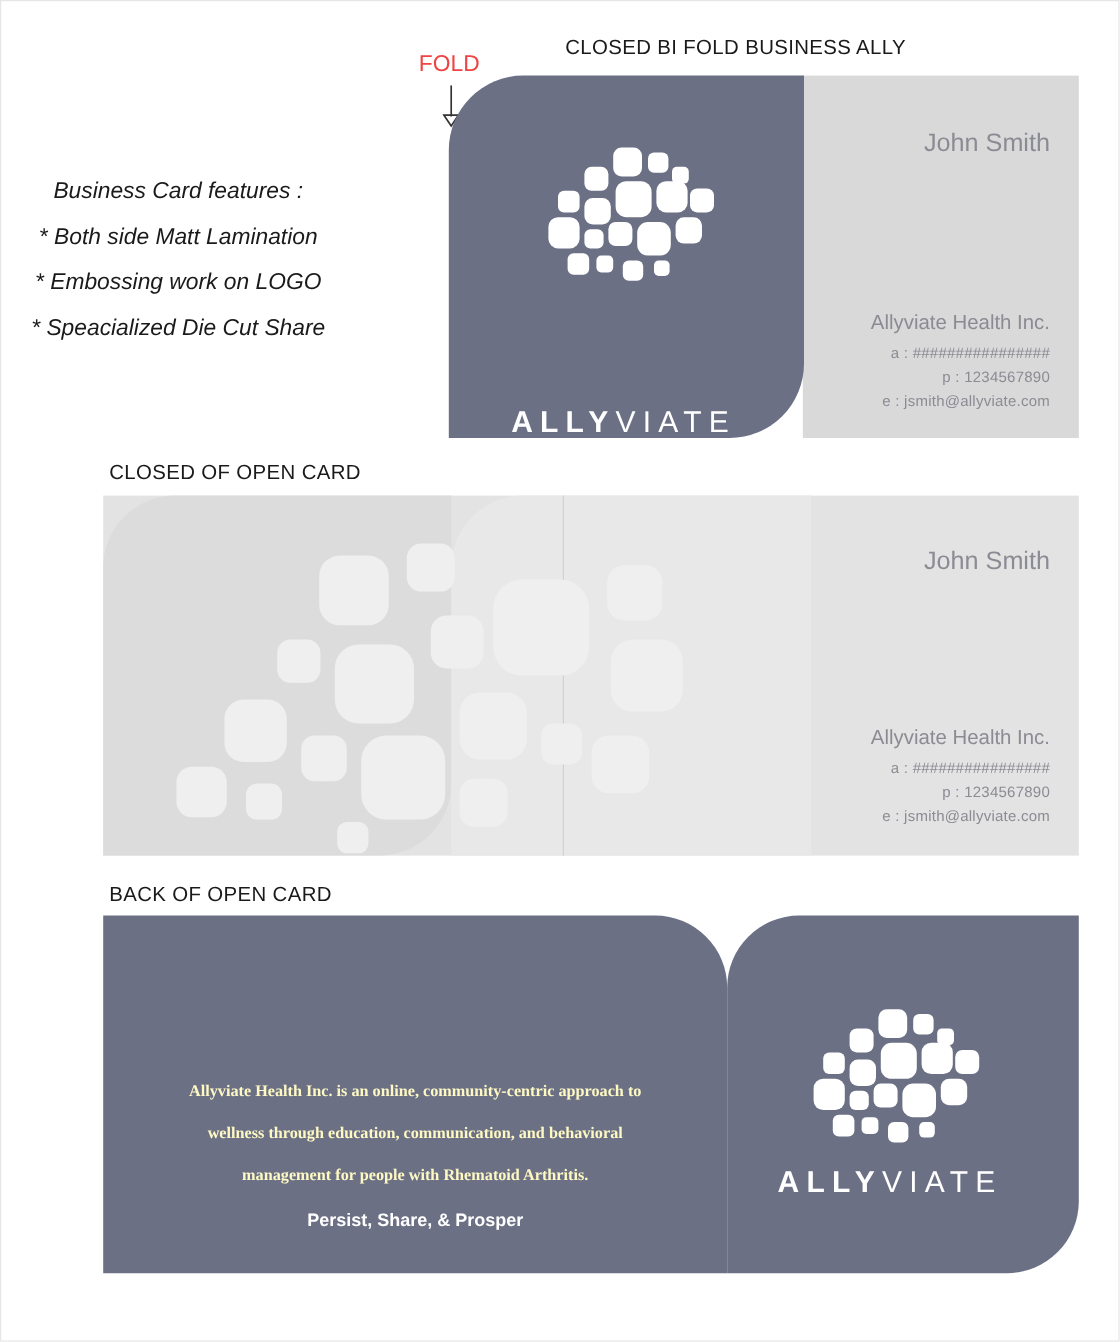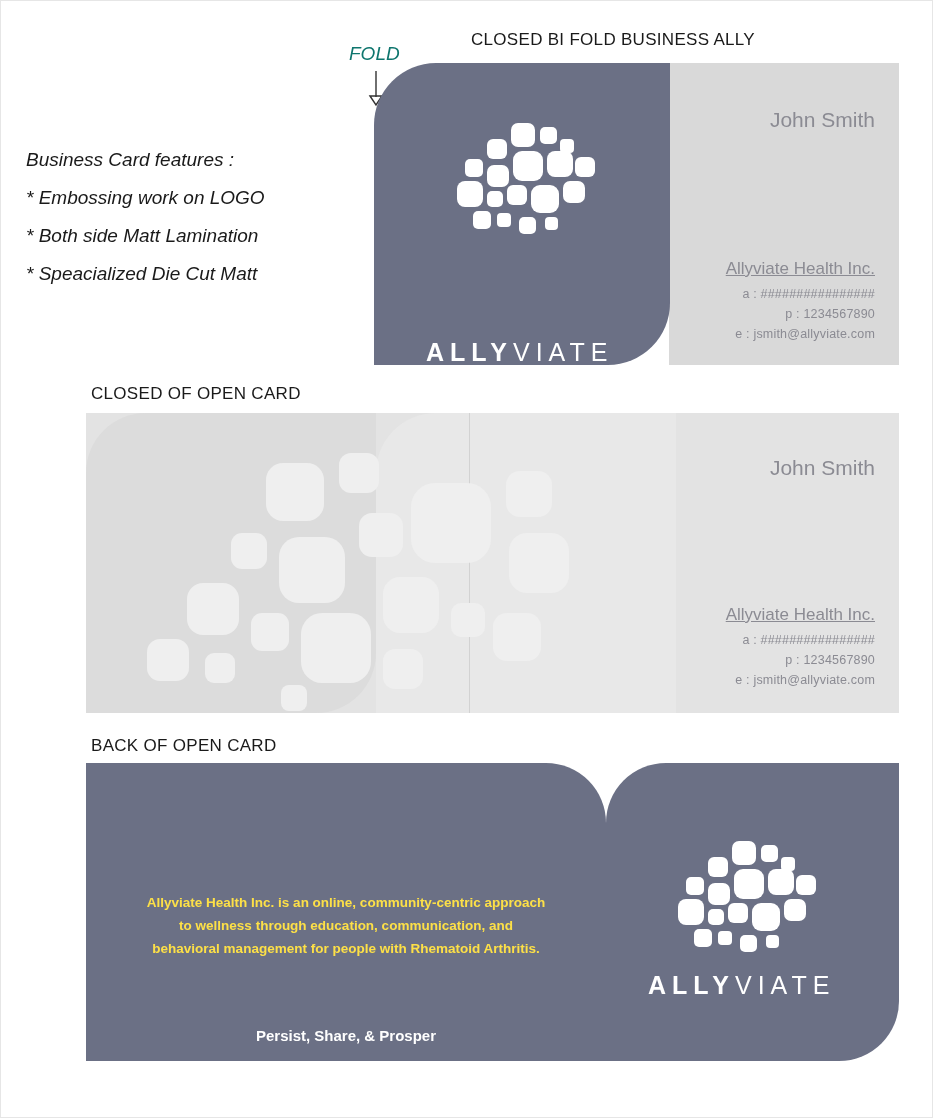--- a/index.html
+++ b/index.html
@@ -27,23 +27,22 @@
   
   .hdr {
     position: absolute;
     font-size: 17px;
     color: #1a1a1a;
     letter-spacing: 0.3px;
     white-space: nowrap;
   }
   .fold-label {
     position: absolute;
-    font-style: italic;
     font-size: 19px;
-    color: #0f766e;
+    color: #ef4444;
     white-space: nowrap;
   }
   .features {
     position: absolute;
     font-style: italic;
     font-size: 19px;
     color: #1a1a1a;
     line-height: 38px;
     white-space: nowrap;
   }
@@ -133,21 +132,20 @@
     position: absolute;
     font-size: 21px;
     color: #8b8b93;
     white-space: nowrap;
   }
   .company-text {
     position: absolute;
     font-size: 17px;
     color: #8b8b93;
     white-space: nowrap;
-    text-decoration: underline;
   }
   .contact-line {
     position: absolute;
     font-size: 12.5px;
     color: #8b8b93;
     white-space: nowrap;
     letter-spacing: 0.2px;
   }
 
   .logo-word {
@@ -155,25 +153,26 @@
     white-space: nowrap;
     color: #ffffff;
     font-size: 25px;
     letter-spacing: 6px;
   }
   .logo-word .bold { font-weight: 700; }
   .logo-word .light { font-weight: 300; }
 
   .back-para {
     position: absolute;
-    color: #fde047;
+    color: #fef9c3;
     font-size: 13.5px;
-    line-height: 23px;
+    line-height: 35px;
     text-align: center;
     font-weight: 600;
+    font-family: Liberation Serif, serif;
   }
   .back-tag {
     position: absolute;
     color: #ffffff;
     font-size: 15px;
     font-weight: 700;
     text-align: center;
     width: 100%;
   }
 
@@ -192,25 +191,25 @@
 
   <div class="hdr" style="left:470px; top:29px;">CLOSED BI FOLD BUSINESS ALLY</div>
 
   <div class="fold-label" style="left:348px; top:42px;">FOLD</div>
 
   <svg class="fold-arrow" style="left:366px; top:70px;" viewBox="0 0 18 36">
     <path d="M9 0 L9 26" stroke="#333" stroke-width="1.4" fill="none"></path>
     <path d="M3 25 L9 34 L15 25 Z" fill="none" stroke="#333" stroke-width="1.4"></path>
   </svg>
 
-  <div class="features" style="left:25px; top:140px;">
+  <div class="features" style="left:25px; top:140px;text-align:center;">
     <div>Business Card features :</div>
+    <div>* Both side Matt Lamination</div>
     <div>* Embossing work on LOGO</div>
-    <div>* Both side Matt Lamination</div>
-    <div>* Speacialized Die Cut Matt</div>
+    <div>* Speacialized Die Cut Share</div>
   </div>
 
   <div class="panel" id="closed-card">
     <div id="closed-right">
       <div class="name-text" style="right:24px; top:45px;">John Smith</div>
       <div class="company-text" style="right:24px; top:196px;">Allyviate Health Inc.</div>
       <div class="contact-line" style="right:24px; top:224px;">a :  ################</div>
       <div class="contact-line" style="right:24px; top:244px;">p :  1234567890</div>
       <div class="contact-line" style="right:24px; top:264px;">e :  jsmith@allyviate.com</div>
     </div>
@@ -276,21 +275,21 @@
     <div class="contact-line" style="right:24px; top:220px;">a :  ################</div>
     <div class="contact-line" style="right:24px; top:240px;">p :  1234567890</div>
     <div class="contact-line" style="right:24px; top:260px;">e :  jsmith@allyviate.com</div>
   </div>
 
   <div class="hdr" style="left:90px; top:735px;">BACK OF OPEN CARD</div>
 
   <div class="panel" id="back-card">
     <div id="back-left">
       <div class="back-para" style="left:60px; top:128px; width:400px;">Allyviate Health Inc. is an online, community-centric approach to wellness through education, communication, and behavioral management for people with Rhematoid Arthritis.</div>
-      <div class="back-tag" style="left:0px; top:264px;text-align:center;">Persist, Share, &amp; Prosper</div>
+      <div class="back-tag" style="left:0px; top:246px;text-align:center;">Persist, Share, &amp; Prosper</div>
     </div>
 
     <div id="back-right">
       <div class="logo-blobs" style="left:72px; top:78px; width:150px; height:110px;">
         <div class="b" style="left:54px;  top:0px;   width:24px; height:24px; border-radius:7px;"></div>
         <div class="b" style="left:83px;  top:4px;   width:17px; height:17px; border-radius:5px;"></div>
         <div class="b" style="left:30px;  top:16px;  width:20px; height:20px; border-radius:6px;"></div>
         <div class="b" style="left:103px; top:16px;  width:14px; height:14px; border-radius:4px;"></div>
         <div class="b" style="left:56px;  top:28px;  width:30px; height:30px; border-radius:9px;"></div>
         <div class="b" style="left:90px;  top:28px;  width:26px; height:26px; border-radius:8px;"></div>

